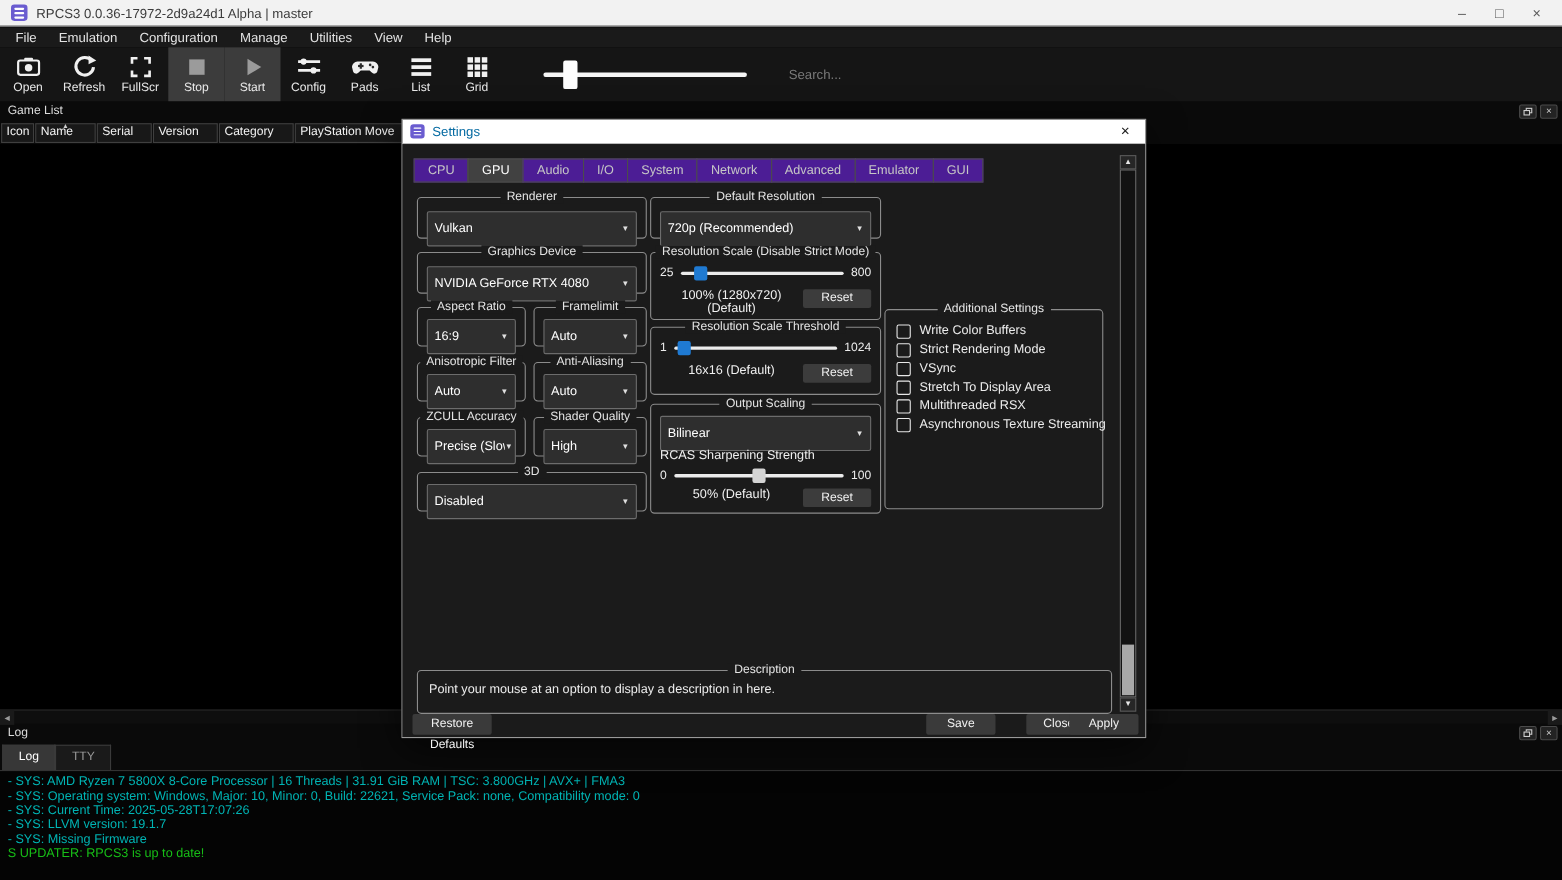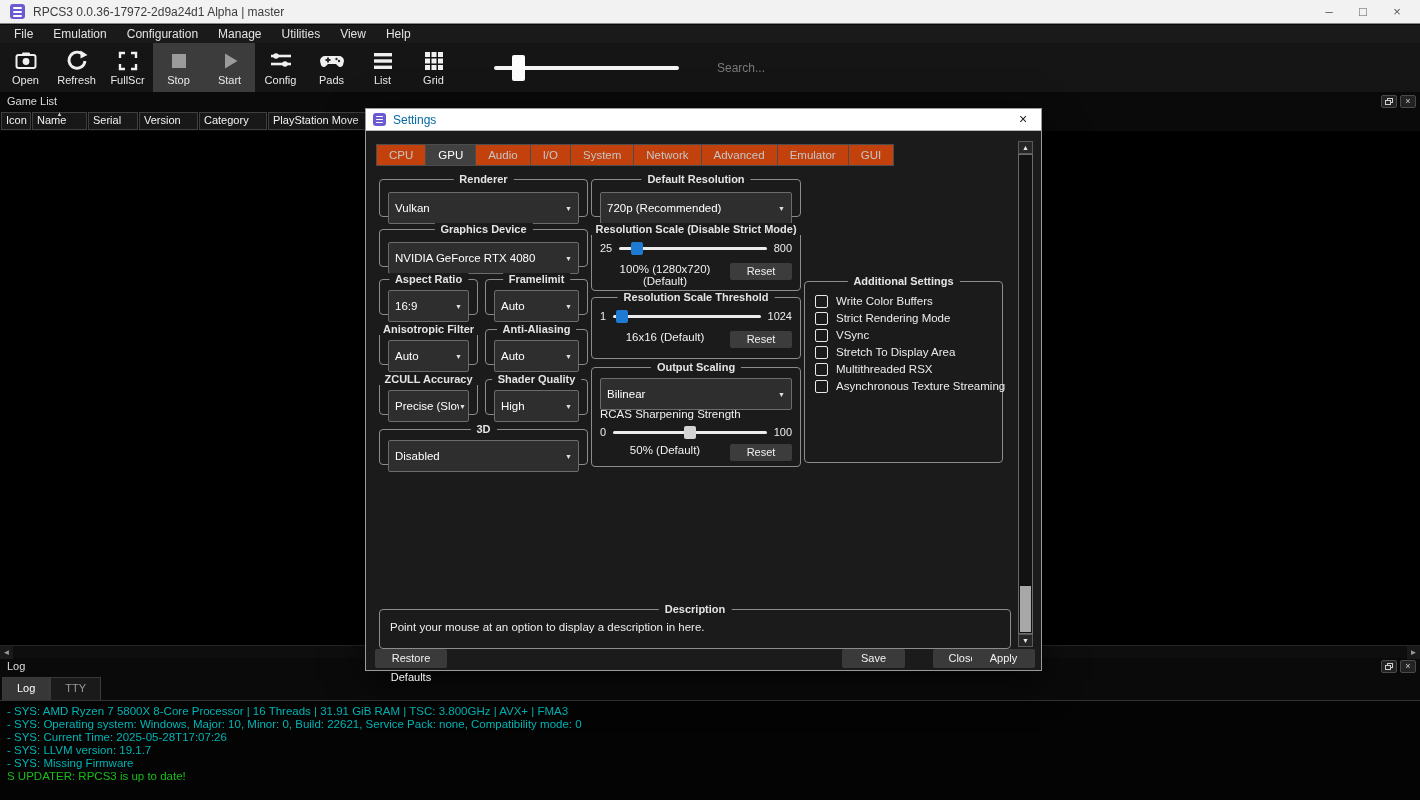--- a/index.html
+++ b/index.html
@@ -65,26 +65,26 @@
   
   .dialog { position:absolute; left:365px; top:108px; width:677px; height:563px; background:#1b1b1b; border:1px solid #9a9a9a; box-shadow:0 10px 34px rgba(0,0,0,.65); }
   .dialog-titlebar { position:relative; height:22px; background:#ffffff; display:flex; align-items:center; border-bottom:1px solid #bbb; }
   .dlg-icon { width:13px; height:13px; margin-left:7px; border-radius:3px; background:#6a5cd0; display:flex; flex-direction:column; justify-content:center; gap:1.5px; align-items:center; }
   .dlg-icon i { display:block; width:7px; height:1.6px; background:#fff; border-radius:1px; }
   .dlg-title { margin-left:7px; font-size:12px; color:#0369a1; }
   .dlg-close { position:absolute; right:4px; top:0; width:28px; height:22px; text-align:center; line-height:21px; font-size:14px; color:#222; }
   .dialog-body { position:absolute; top:22px; left:0; right:0; bottom:0; background:#1b1b1b; }
 
   .tabs { position:absolute; top:13px; left:10px; display:flex; }
-  .tab { border:1px solid #4c4c4c; background:#c2410c; color:#c6c6c6; font-size:11.5px; padding:4px 12px; margin-left:-1px; }
+  .tab { border:1px solid #4c4c4c; background:#4c1d95; color:#c6c6c6; font-size:11.5px; padding:4px 12px; margin-left:-1px; }
   .tab:first-child{ margin-left:0; }
   .tab.active { background:#414141; color:#fff; }
 
   .gb { position:absolute; border:1px solid #8c8c8c; border-radius:4px; }
-  .gb-label { position:absolute; top:-7px; left:50%; transform:translateX(-50%); background:#1b1b1b; padding:0 6px; font-size:11px; color:#e4e4e4; white-space:nowrap;font-weight:bold; }
+  .gb-label { position:absolute; top:-7px; left:50%; transform:translateX(-50%); background:#1b1b1b; padding:0 6px; font-size:11px; color:#e4e4e4; white-space:nowrap; }
 
   .dd { position:absolute; left:8px; right:8px; top:12px; height:20px; background:#2e2e2e; border:1px solid #6c6c6c; border-radius:2px; display:flex; align-items:center; padding:15px 6px; }
   .dd-value { flex:1; font-size:11.5px; color:#fff; white-space:nowrap; overflow:hidden; }
   .dd-arrow { font-size:7px; color:#e0e0e0; }
 
   .slider-row { position:absolute; left:8px; right:8px; height:16px; display:flex; align-items:center; gap:7px; }
   .slider-min,.slider-max { font-size:11px; color:#ececec; }
   .strack { position:relative; flex:1; height:3px; background:#ececec; border-radius:2px; }
   .shandle { position:absolute; top:-5px; width:12px; height:13px; border-radius:2px; }
   .shandle.blue { background:#1f7ad2; }

